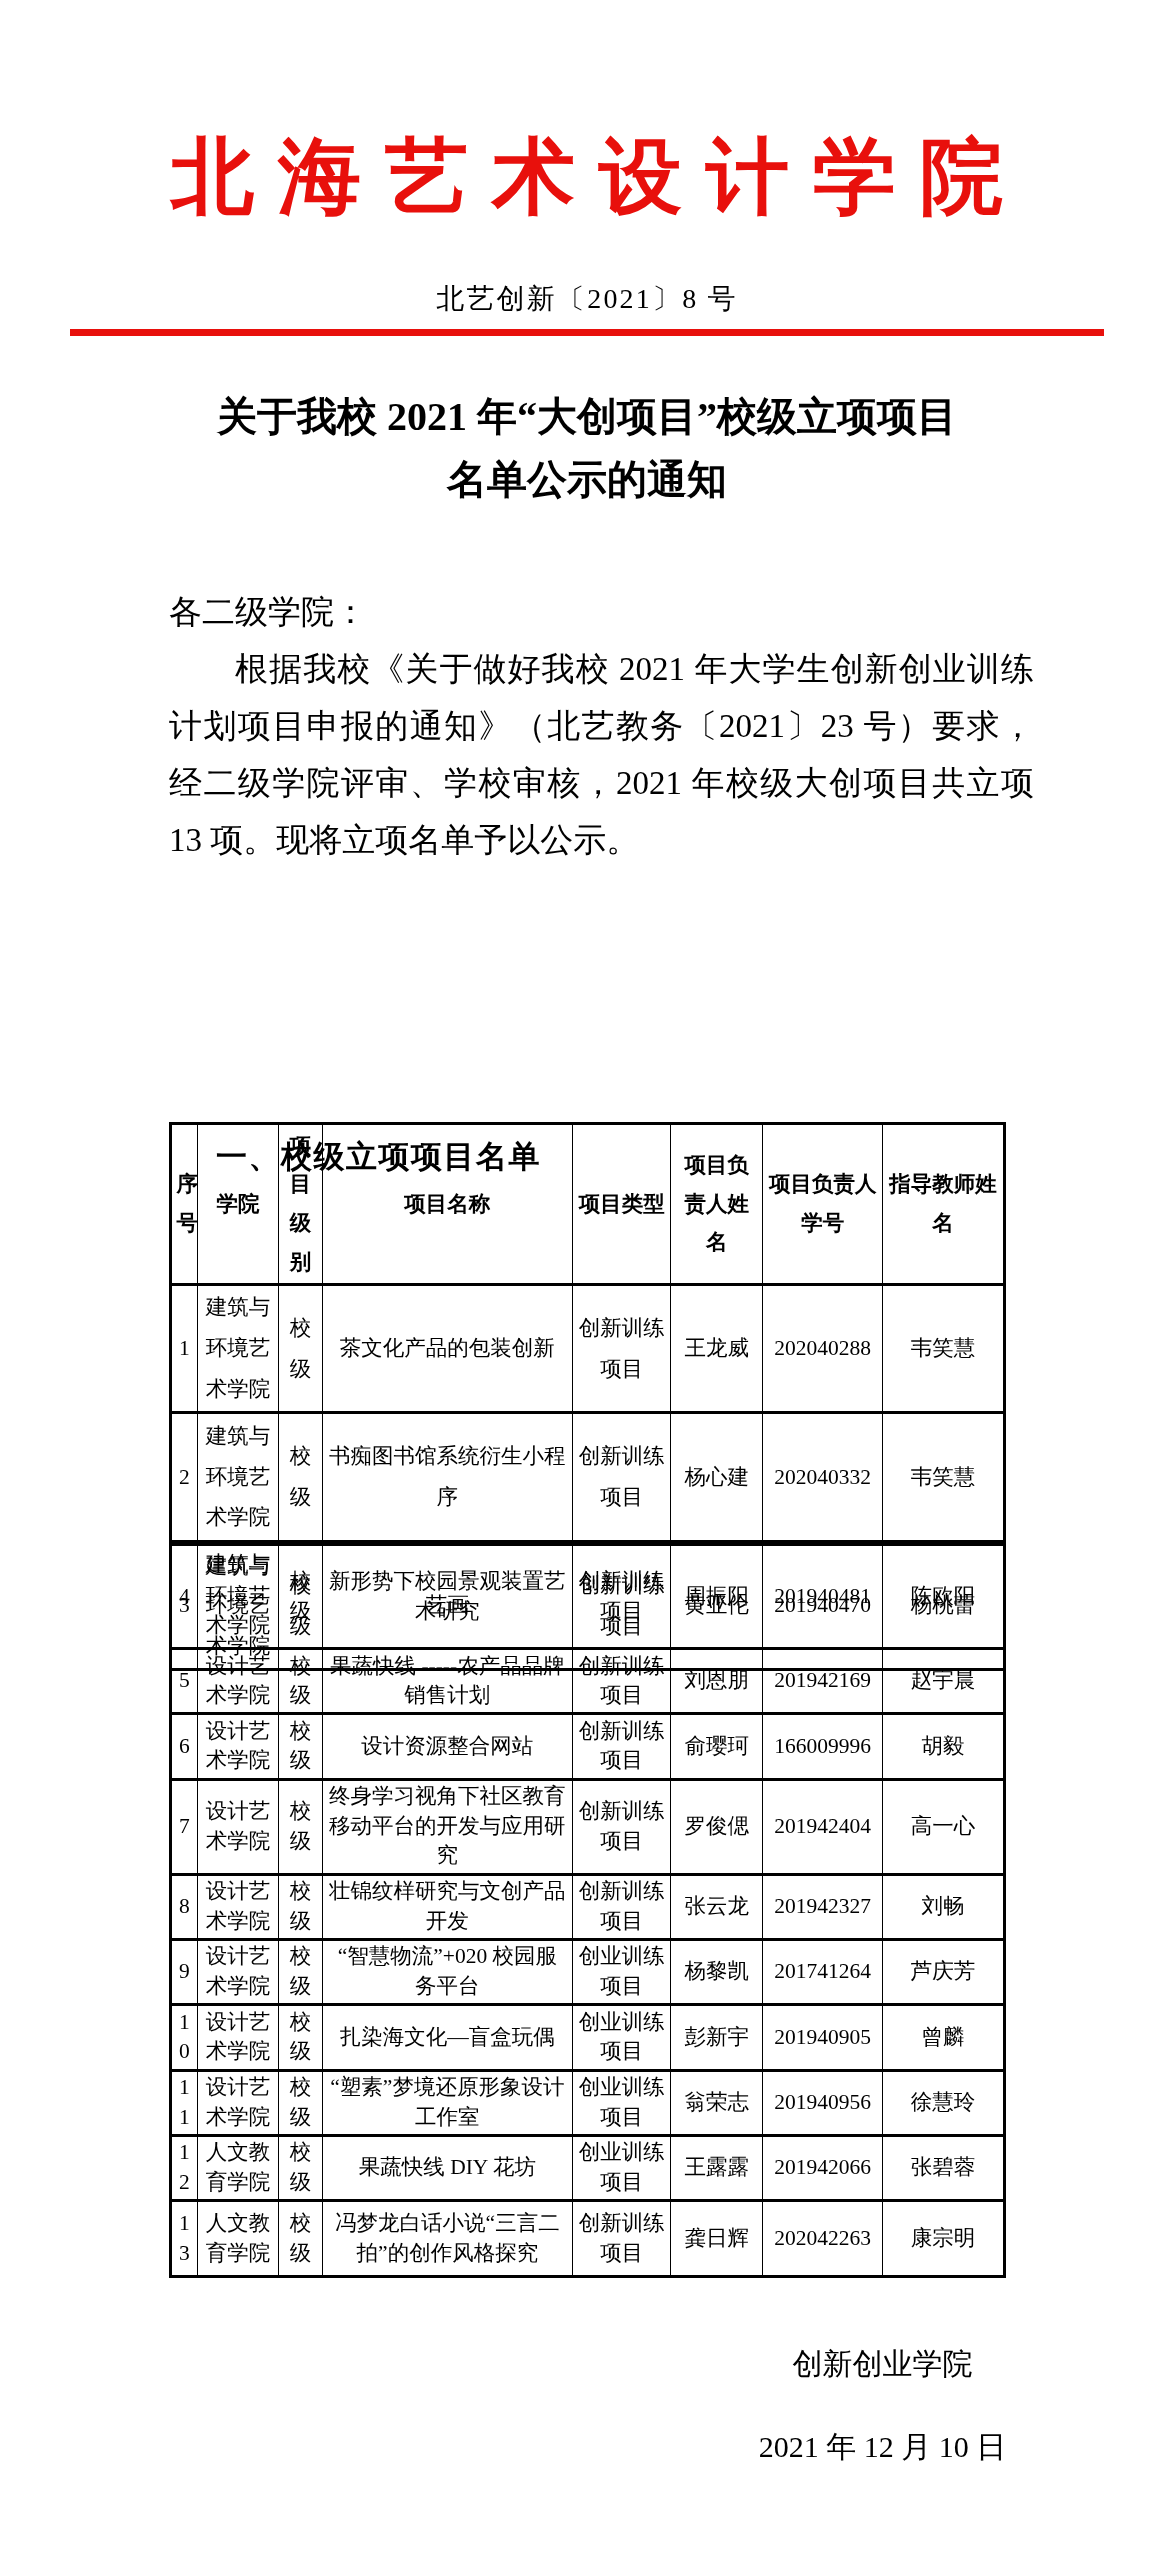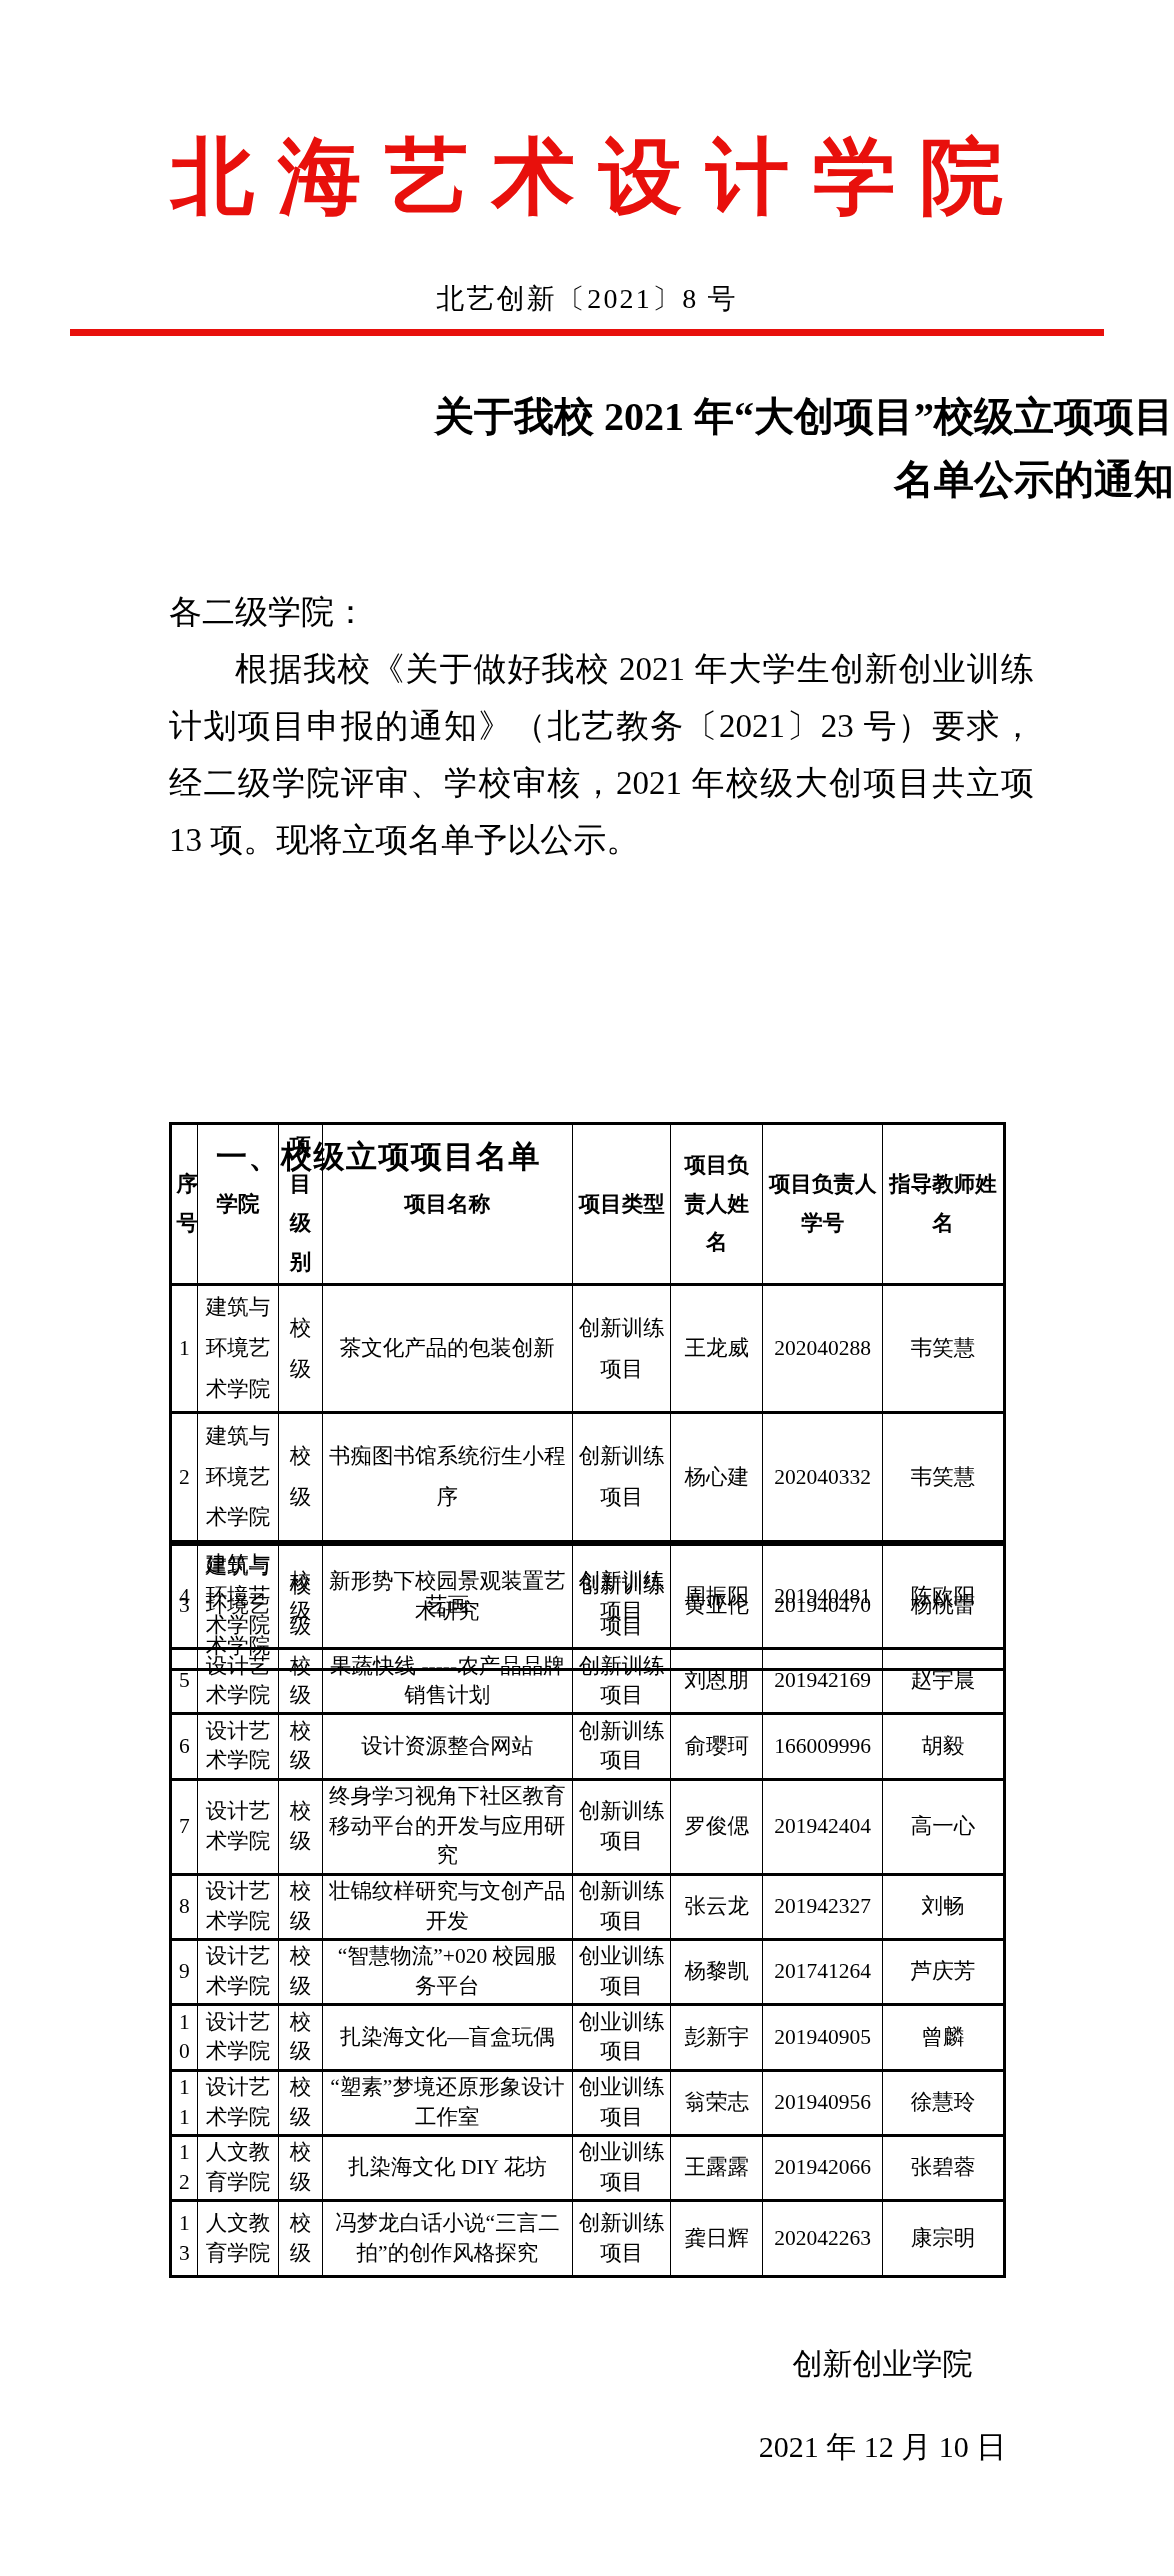--- a/index.html
+++ b/index.html
@@ -35,21 +35,21 @@
   }
   .red-rule {
     position: absolute;
     top: 329px; left: 70px;
     width: 1034px; height: 6.7px;
     background: var(--accent);
   }
   .title {
     position: absolute;
     top: 385px; left: 0; right: 0;
-    text-align: right;
+    text-align: center;
     font-size: 40px;
     font-weight: bold;
     line-height: 1.58;
   }
   .body-text {
     position: absolute;
     top: 584px; left: 169px;
     width: 865px;
     font-size: 33px;
     line-height: 57px;
@@ -275,21 +275,21 @@
           <td>“塑素”梦境还原形象设计工作室</td>
           <td>创业训练项目</td>
           <td>翁荣志</td>
           <td>201940956</td>
           <td>徐慧玲</td>
         </tr>
         <tr class="data-row row-i11">
           <td>12</td>
           <td>人文教育学院</td>
           <td>校级</td>
-          <td>扎染海文化 DIY 花坊</td>
+          <td>果蔬快线 DIY 花坊</td>
           <td>创业训练项目</td>
           <td>王露露</td>
           <td>201942066</td>
           <td>张碧蓉</td>
         </tr>
         <tr class="data-row row-i12">
           <td>13</td>
           <td>人文教育学院</td>
           <td>校级</td>
           <td>冯梦龙白话小说“三言二拍”的创作风格探究</td>

